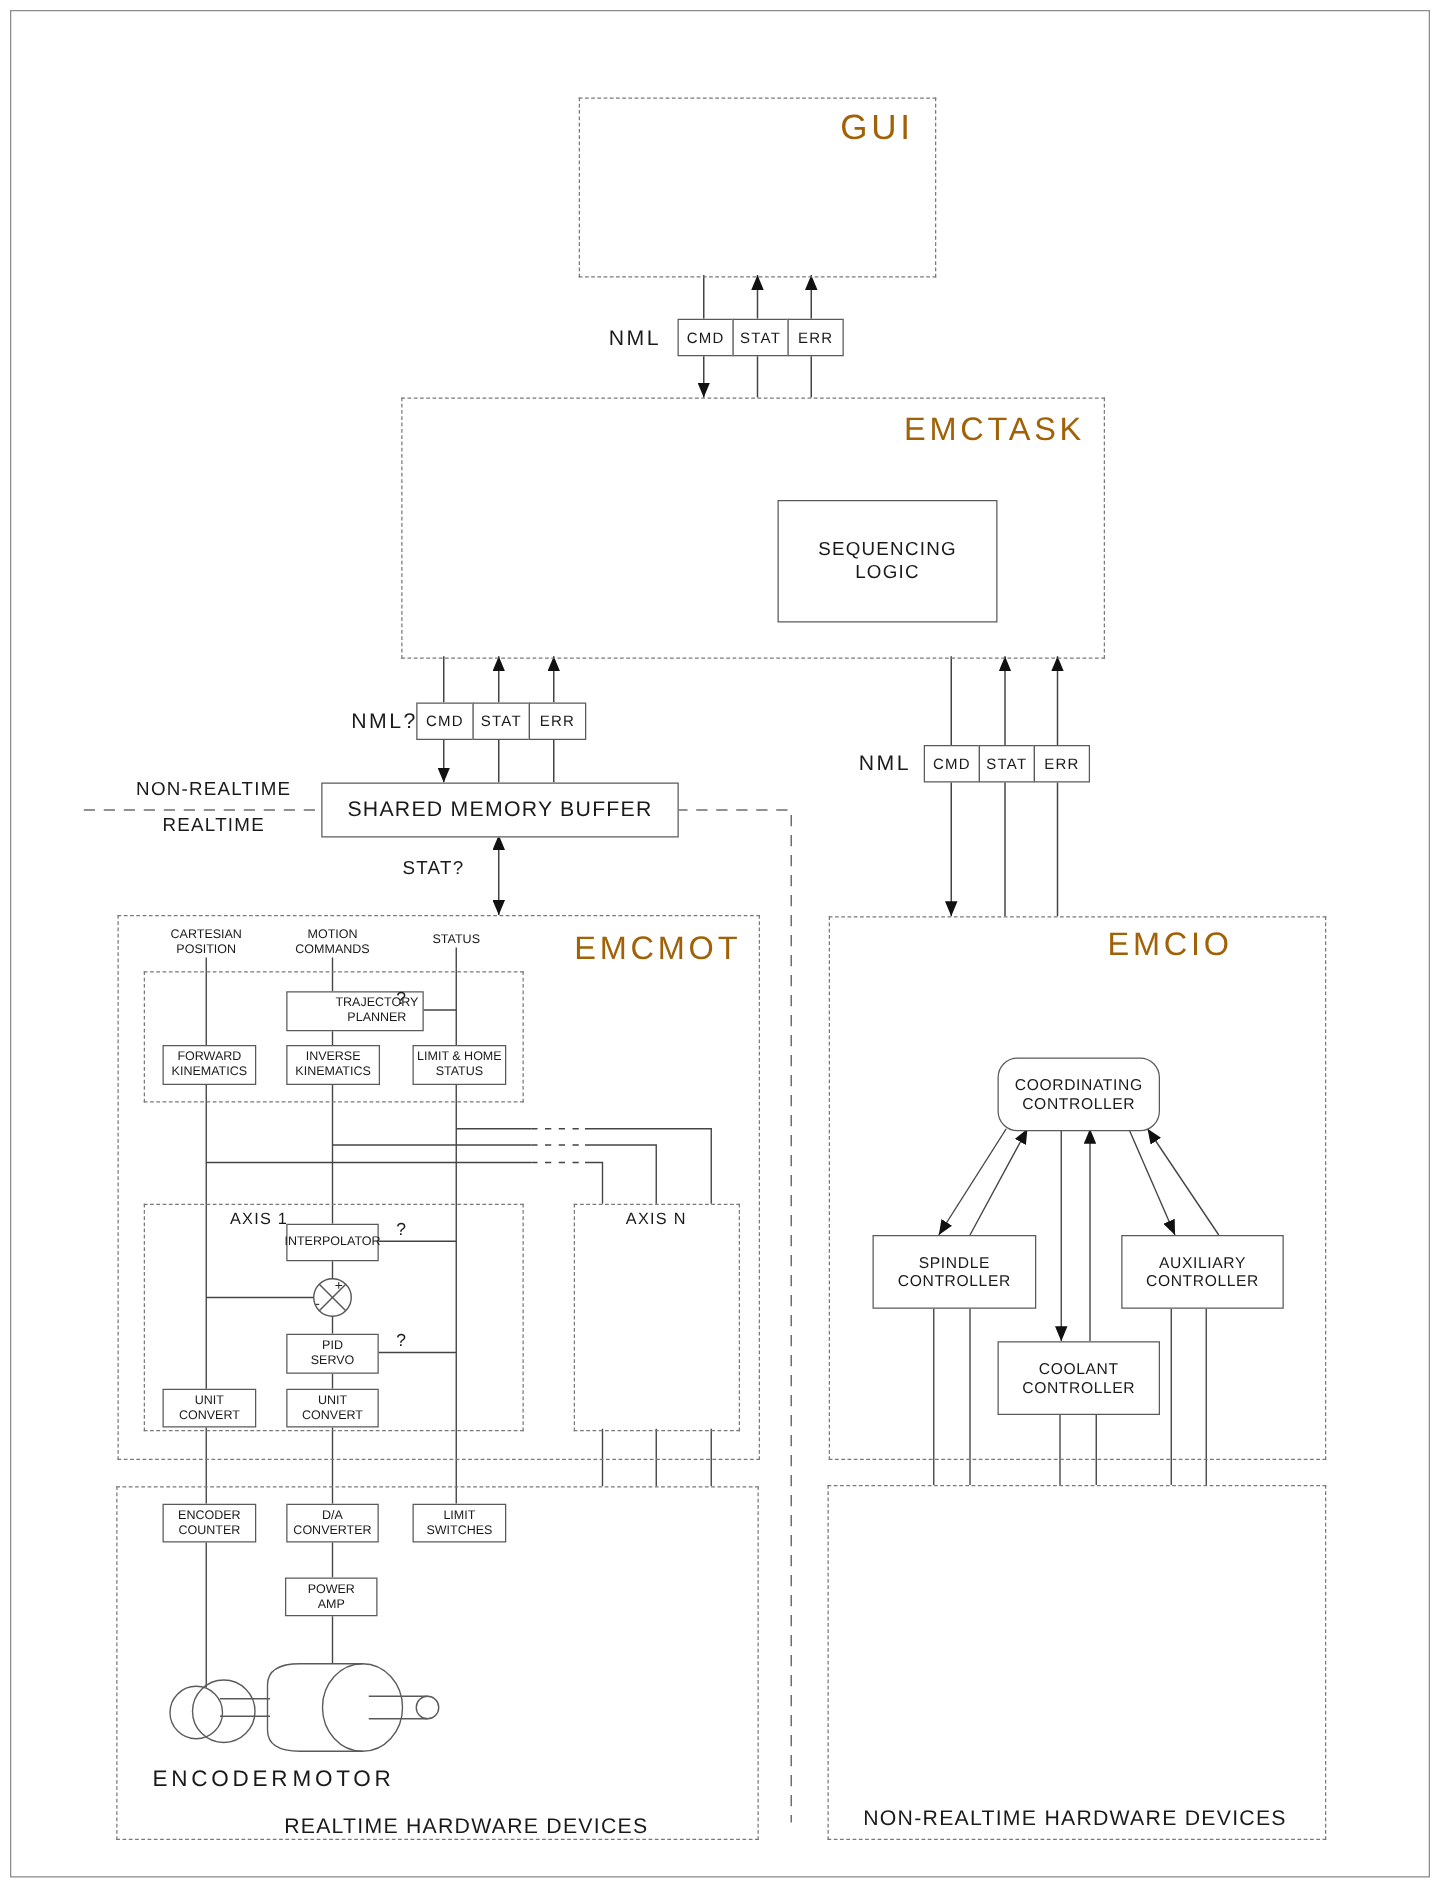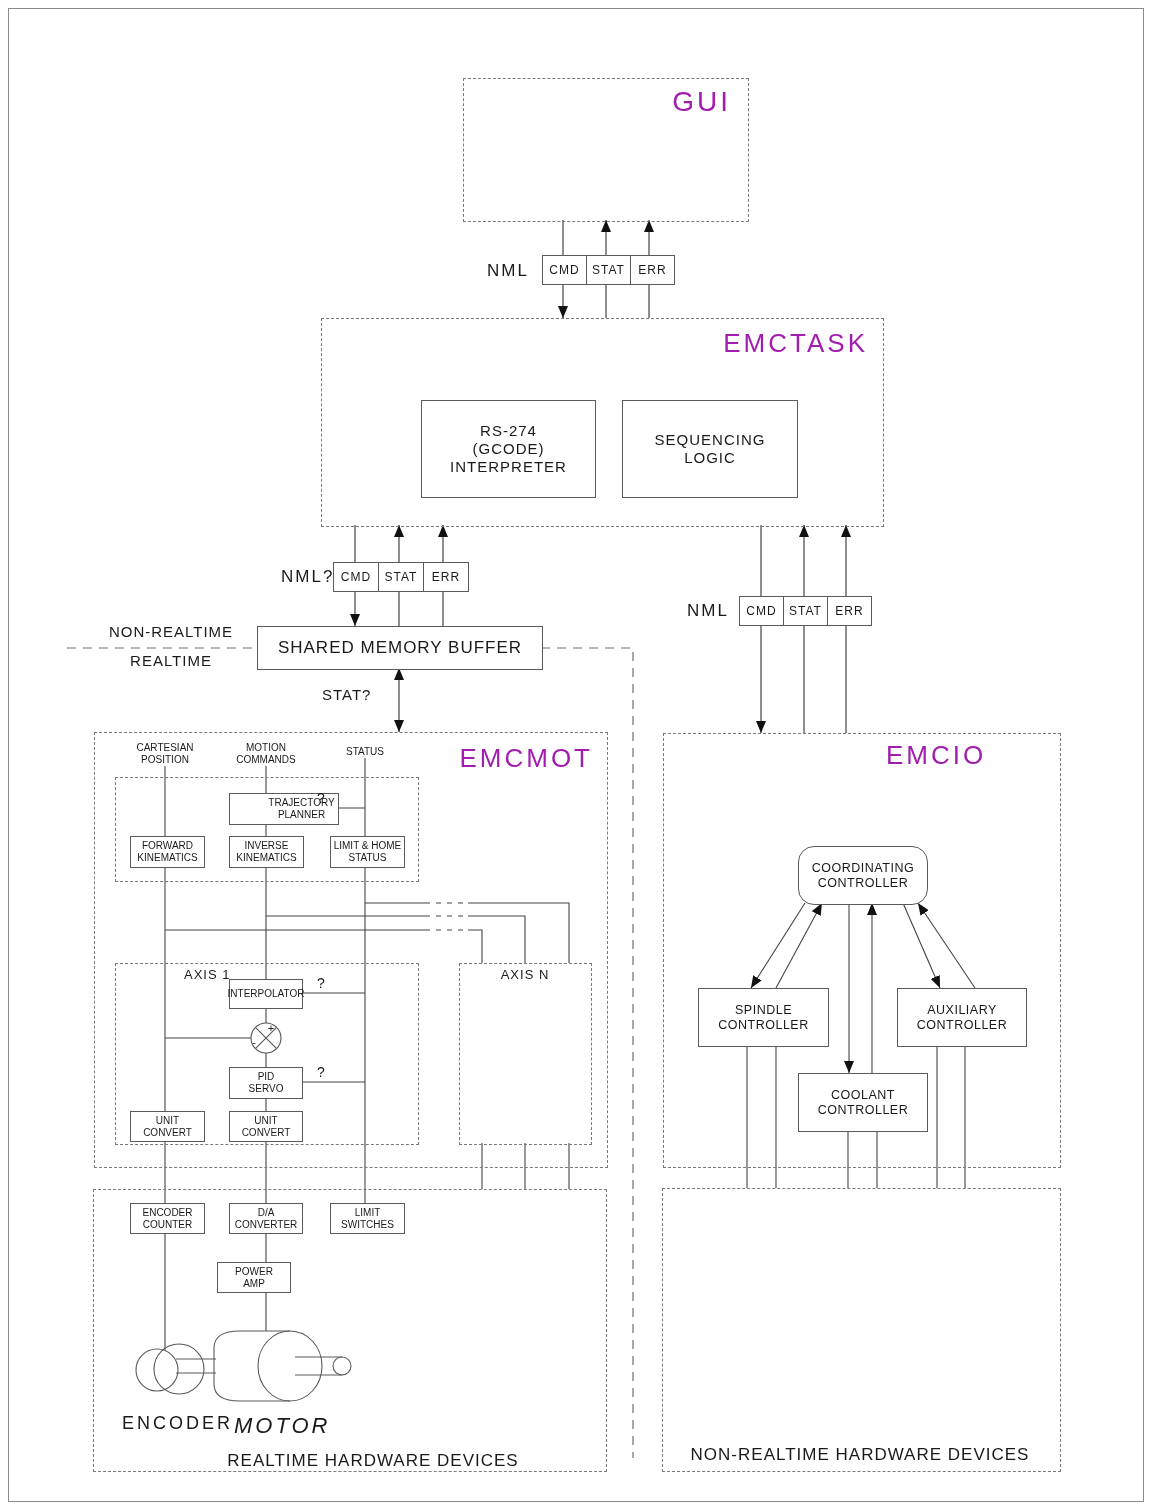--- a/index.html
+++ b/index.html
@@ -6,21 +6,21 @@
   #stage{position:relative;width:1152px;height:1510px;background:#fff;
          font-family:"Liberation Sans",sans-serif;color:#1a1a1a;overflow:hidden;}
   #pageborder{position:absolute;left:8px;top:8px;width:1134px;height:1492px;
               border:1px solid #8a8a8a;}
   svg.wires{position:absolute;left:0;top:0;z-index:1;}
   .dashedbox{position:absolute;border:1px dashed #7a7a7a;z-index:2;}
   .box{position:absolute;border:1px solid #5a5a5a;background:#fff;z-index:3;
        display:flex;align-items:center;justify-content:center;text-align:center;
        white-space:pre-line;line-height:1.18;}
   .lbl{position:absolute;z-index:4;white-space:pre-line;text-align:center;line-height:1.15;}
-  .title{position:absolute;z-index:4;letter-spacing:3px;font-size:26px;color:#a21caf;}
+  .title{position:absolute;z-index:4;letter-spacing:3px;font-size:26px;color:#a16207;}
   .nmlrow{position:absolute;z-index:3;display:flex;}
   .nmlcell{width:43px;height:28px;border:1px solid #5a5a5a;background:#fff;margin-left:-1px;
            display:flex;align-items:center;justify-content:center;font-size:12px;letter-spacing:1px;}
   .nmlcell:first-child{margin-left:0;}
   .qmark{position:absolute;z-index:4;font-size:14px;}
 </style>
 </head>
 <body>
 
 <div id="stage">
@@ -172,23 +172,20 @@
     <div class="nmlcell" style="width:44px;">ERR</div>
   </div>
 
   <div class="lbl" style="left:687px;top:601px;font-size:17px;letter-spacing:2px;">NML</div>
   <div class="nmlrow" style="left:739px;top:596px;">
     <div class="nmlcell">CMD</div>
     <div class="nmlcell">STAT</div>
     <div class="nmlcell">ERR</div>
   </div>
 
-  <div class="box" style="left:421px;top:400px;width:173px;height:96px;font-size:15px;letter-spacing:1px;">RS-274
-(GCODE)
-INTERPRETER</div>
   <div class="box" style="left:622px;top:400px;width:174px;height:96px;font-size:15px;letter-spacing:1px;">SEQUENCING
 LOGIC</div>
 
   <div class="lbl" style="left:86px;top:623px;width:170px;font-size:15px;letter-spacing:1px;">NON-REALTIME</div>
   <div class="lbl" style="left:86px;top:652px;width:170px;font-size:15px;letter-spacing:1px;">REALTIME</div>
   <div class="box" style="left:257px;top:626px;width:284px;height:42px;font-size:17px;letter-spacing:1px;">SHARED MEMORY BUFFER</div>
   <div class="lbl" style="left:322px;top:686px;font-size:15px;letter-spacing:1px;">STAT?</div>
 
   <div class="lbl" style="left:165px;top:742px;transform:translateX(-50%);font-size:10px;">CARTESIAN
 POSITION</div>
@@ -228,21 +225,21 @@
 CONTROLLER</div>
   <div class="box" style="left:798px;top:1073px;width:128px;height:57px;font-size:12.5px;letter-spacing:0.5px;">COOLANT
 CONTROLLER</div>
 
   <div class="box" style="left:130px;top:1203px;width:73px;height:29px;font-size:10px;">ENCODER
 COUNTER</div>
   <div class="box" style="left:229px;top:1203px;width:72px;height:29px;font-size:10px;">D/A
 CONVERTER</div>
   <div class="box" style="left:330px;top:1203px;width:73px;height:29px;font-size:10px;">LIMIT
 SWITCHES</div>
-  <div class="box" style="left:217px;top:1262px;width:72px;height:29px;font-size:10px;">POWER
+  <div class="box" style="left:228px;top:1262px;width:72px;height:29px;font-size:10px;">POWER
 AMP</div>
 
   <div class="lbl" style="left:122px;top:1413px;font-size:18px;letter-spacing:3px;">ENCODER</div>
-  <div class="lbl" style="left:234px;top:1413px;font-size:22px;letter-spacing:3px;font-style:italic;">MOTOR</div>
+  <div class="lbl" style="left:234px;top:1413px;font-size:18px;letter-spacing:3px;">MOTOR</div>
 
   <div class="lbl" style="left:373px;top:1451px;transform:translateX(-50%);font-size:17px;letter-spacing:1px;white-space:nowrap;">REALTIME HARDWARE DEVICES</div>
   <div class="lbl" style="left:860px;top:1445px;transform:translateX(-50%);font-size:17px;letter-spacing:1px;white-space:nowrap;">NON-REALTIME HARDWARE DEVICES</div>
 </div>
 
 </body></html>

